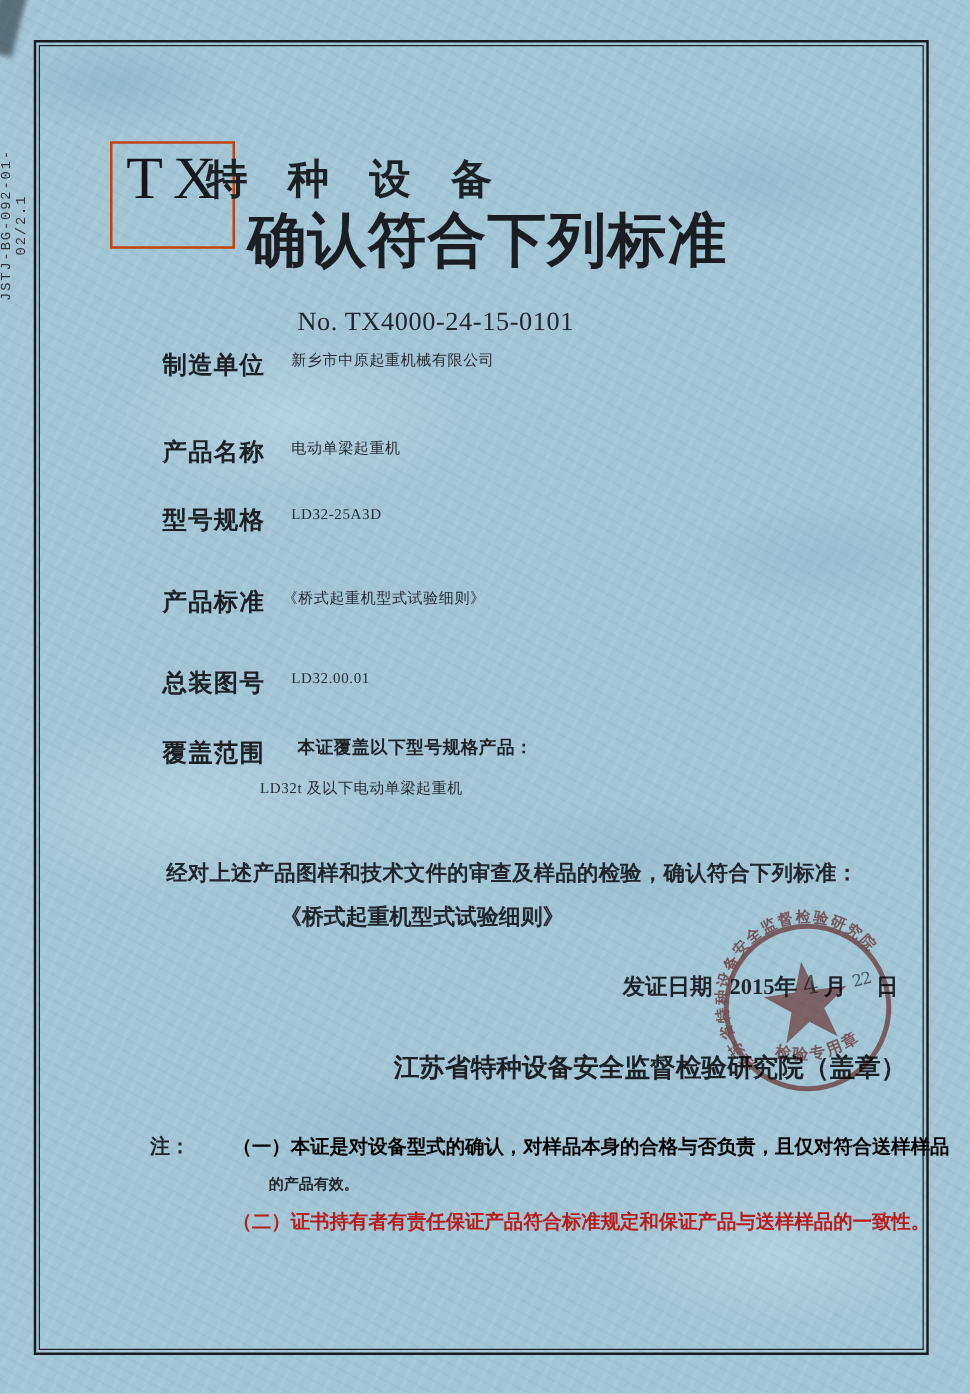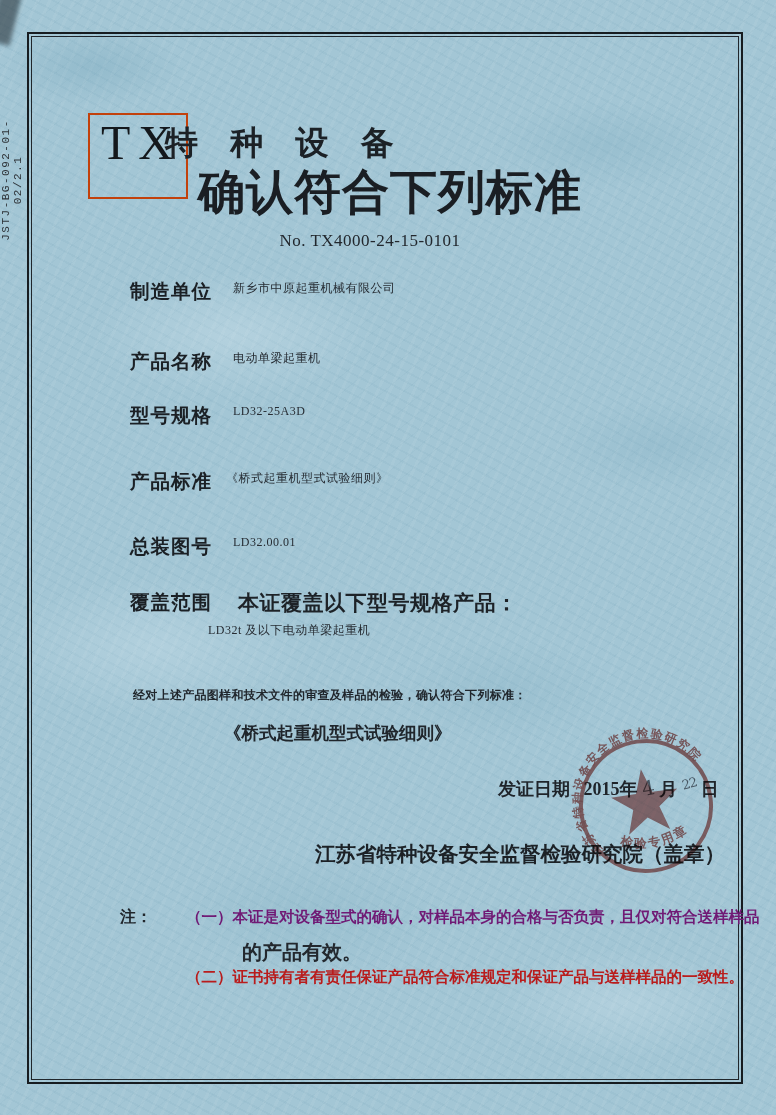--- a/index.html
+++ b/index.html
@@ -58,43 +58,43 @@
   }
   .title-top{
     left:165px;top:121px;width:450px;text-align:left;
     font-size:33px;font-weight:bold;letter-spacing:12px;color:#1c2126;
   }
   .title-main{
     left:165px;top:161px;width:450px;text-align:center;
     font-size:47px;font-weight:bold;letter-spacing:1px;color:#1a1e23;
   }
   .cert-no{
-    left:238px;top:231px;width:264px;text-align:center;
-    font-size:17px;letter-spacing:0.5px;color:#22272d;
+    left:238px;top:245px;width:264px;text-align:left;
+    font-size:21px;letter-spacing:0.5px;color:#22272d;
     font-family:"Liberation Serif",serif;
   }
   .row-label{
     font-size:19.5px;font-weight:bold;letter-spacing:1px;color:#1b2025;left:130px;
   }
   .row-value{
     font-size:12px;letter-spacing:0.5px;color:#262c33;left:233px;
   }
-  .bold-value{font-weight:bold;font-size:21px;color:#1d2227;}
-  .statement1{left:133px;top:687px;font-size:12px;font-weight:600;color:#20262c;letter-spacing:0.3px;}
+  .bold-value{font-weight:bold;font-size:14px;color:#1d2227;}
+  .statement1{left:133px;top:687px;font-size:17px;font-weight:600;color:#20262c;letter-spacing:0.3px;}
   .statement2{left:224px;top:721px;font-size:17.5px;font-weight:600;color:#20262c;}
   .date-line{left:498px;top:776px;font-size:18px;font-weight:bold;color:#1f242a;white-space:nowrap;}
   .hand{
     font-family:"DejaVu Serif",serif;font-weight:400;color:#475662;
     display:inline-block;transform:rotate(-10deg);font-size:20px;
   }
   .hand-day{font-size:13px;transform:translateY(-7px) rotate(-14deg);letter-spacing:-1px;}
   .authority{left:278px;top:840px;font-size:20.5px;font-weight:bold;color:#1c2126;white-space:nowrap;margin-left:37px;}
   .note-label{left:120px;top:907px;font-size:16px;font-weight:600;color:#21262c;}
-  .note1a{left:186px;top:907px;font-size:15.5px;font-weight:600;color:#701a75;}
-  .note1b{left:215px;top:939px;font-size:20px;font-weight:600;color:#23282e;margin-left:27px;}
+  .note1a{left:186px;top:907px;font-size:15.5px;font-weight:600;color:#000000;}
+  .note1b{left:215px;top:939px;font-size:12px;font-weight:600;color:#23282e;}
   .note2{left:186px;top:967px;font-size:15.5px;font-weight:600;color:#b91c1c;}
   .stamp{
     left:561px;top:721px;width:170px;height:170px;
     opacity:0.88;mix-blend-mode:multiply;transform:rotate(-8deg);
   }
 </style>
 </head>
 <body>
 
 <div class="texture"></div>

